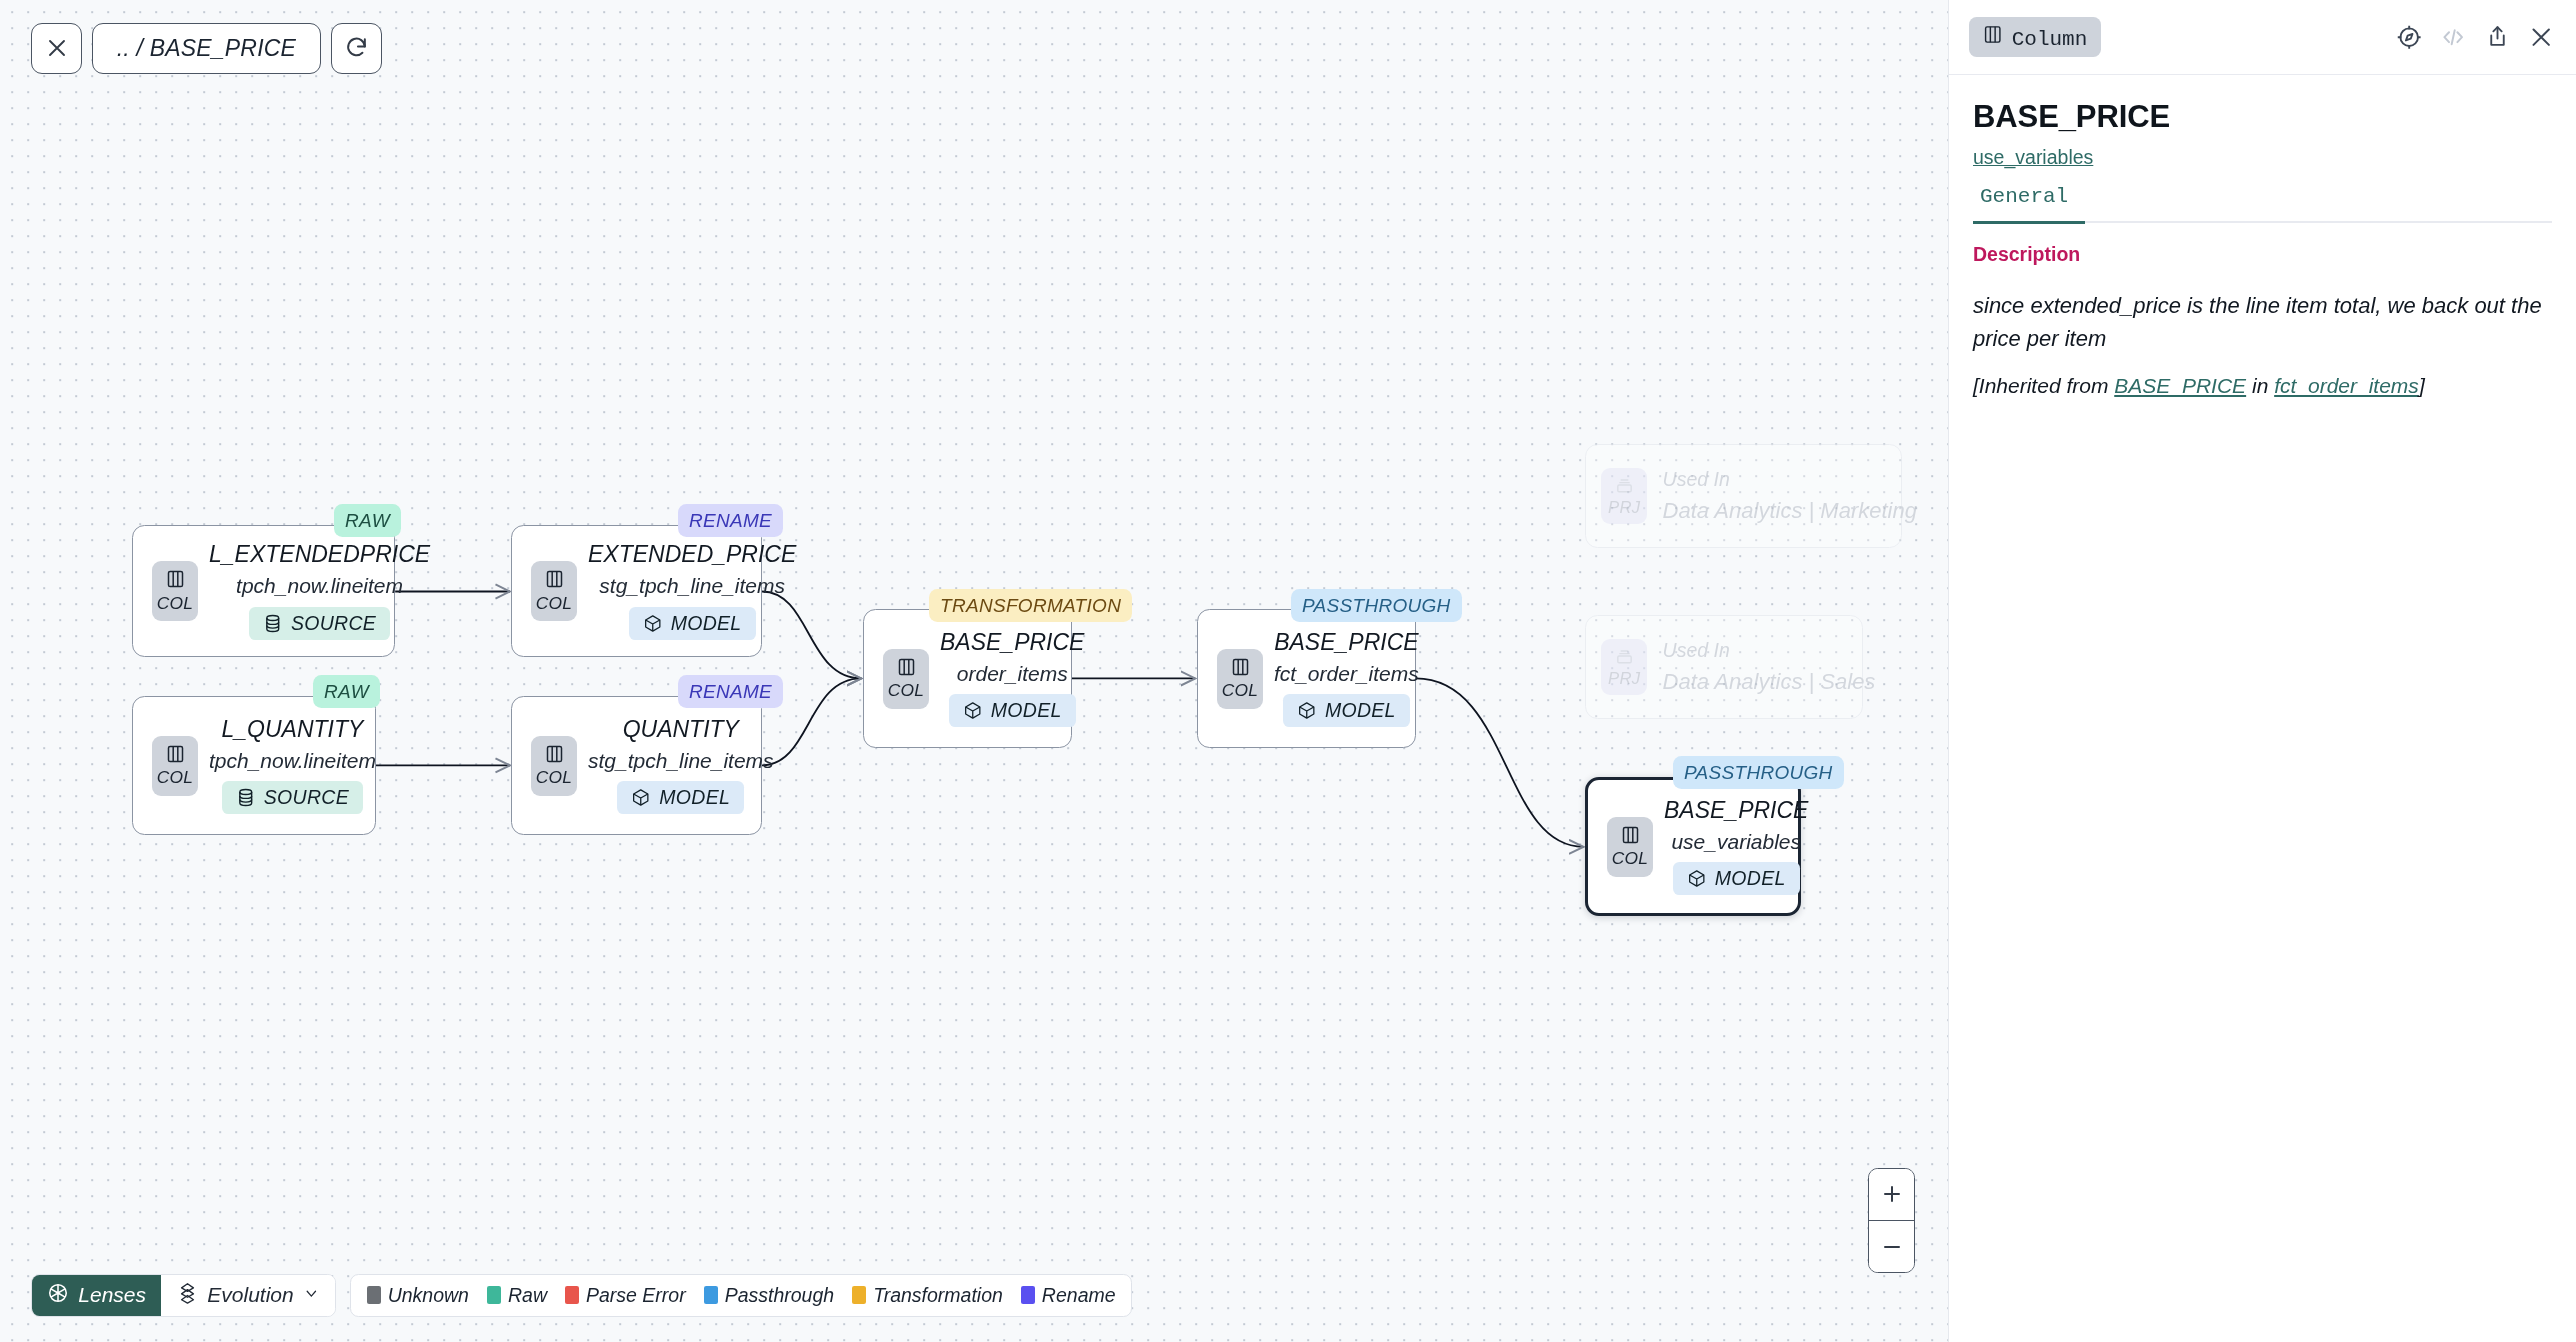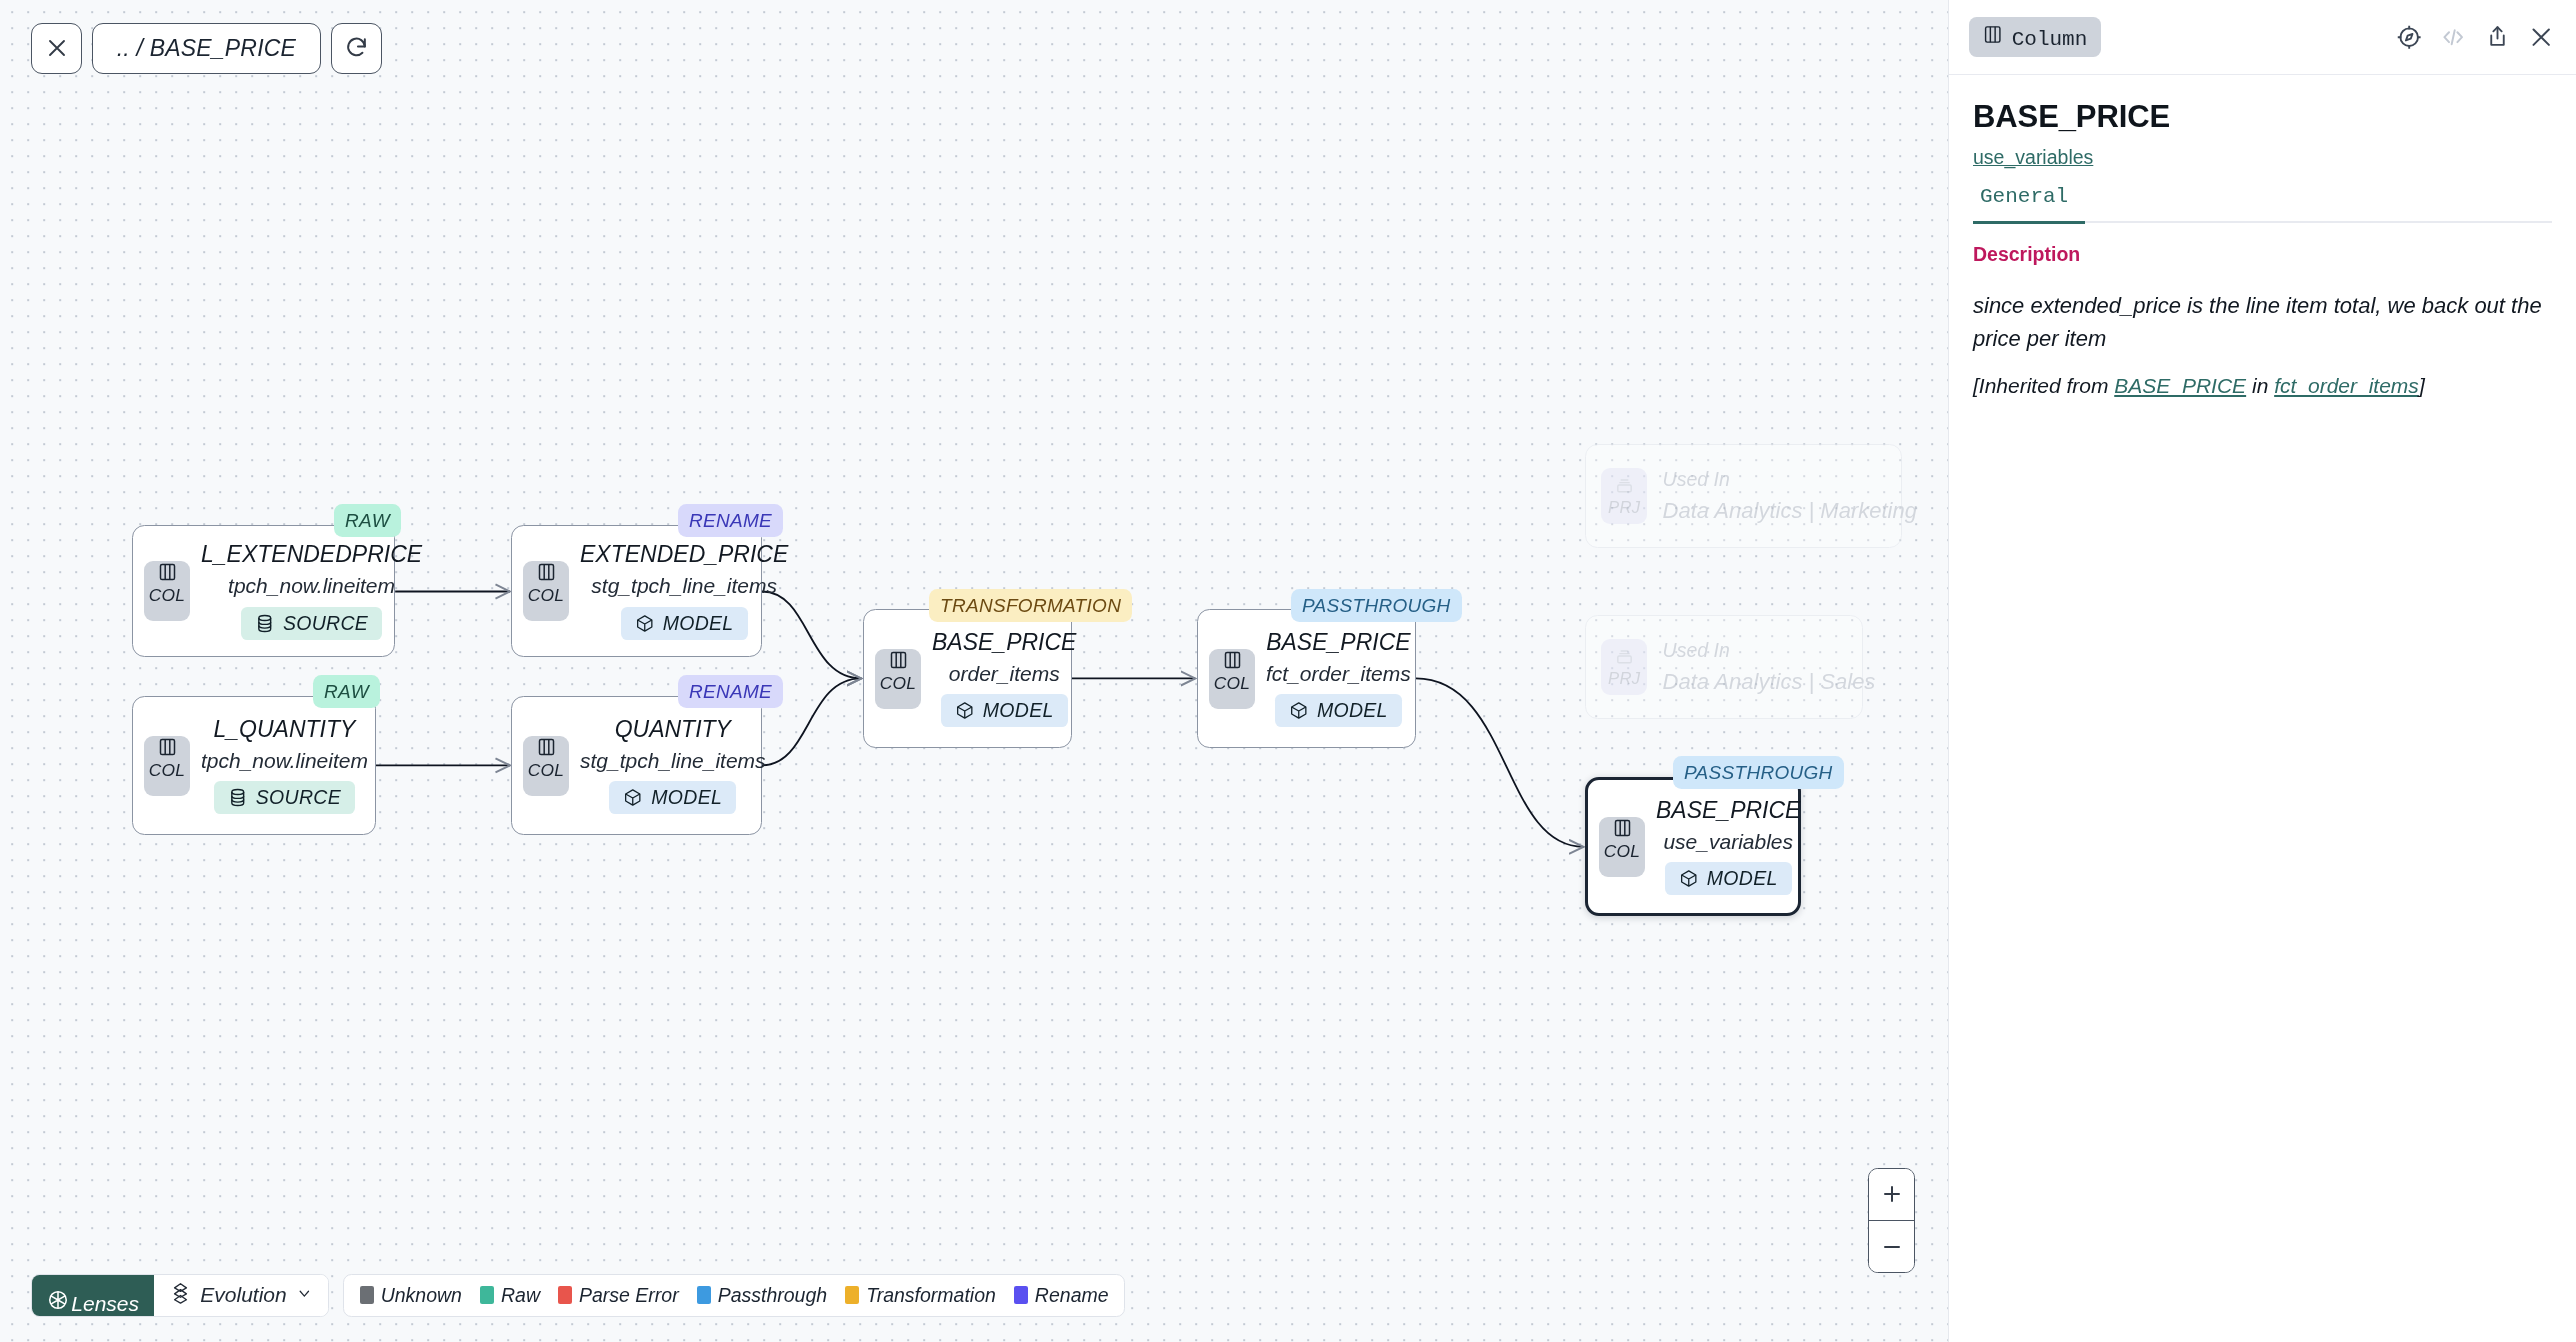--- a/index.html
+++ b/index.html
@@ -35,22 +35,22 @@
 
   
   .node {
     position: absolute; background: #ffffff; border: 1.5px solid #8b94a3;
     border-radius: 12.5px; z-index: 20;
   }
   .node.selected { border: 3.5px solid #1b2533; border-radius: 14px; box-shadow: 0 1.4px 7px rgba(20,30,45,.18); }
   .node-inner { position: relative; width: 100%; height: 100%; display: flex; align-items: center; padding: 0 11px; }
   .col-chip {
     width: 46px; height: 60px; background: #ced3db; border-radius: 9px;
-    display: flex; flex-direction: column; align-items: center; 
-    gap: 2.1px; flex: 0 0 auto;
+    display: flex; flex-direction: column; align-items: center; justify-content: center;
+    gap: 2.1px; flex: 0 0 auto; margin-left: 8px;
   }
   .col-chip .lbl { font-size: 17.4px; color: #1b2430; letter-spacing: 0.3px; font-family: "Liberation Sans", sans-serif; }
   .node-text { margin-left: 11px; display: flex; flex-direction: column; align-items: center; flex: 1 1 auto; }
   .node-title { font-size: 23px; color: #121922; white-space: nowrap; line-height: 1.12; }
   .node-sub { font-size: 21px; color: #232b36; white-space: nowrap; margin-top: 6.3px; line-height: 1.12; }
   .kind-badge {
     margin-top: 9px; display: inline-flex; align-items: center; gap: 8.4px;
     padding: 4.9px 14px; border-radius: 6.3px; font-size: 19.5px; letter-spacing: 0.3px; white-space: nowrap;
   }
   .kind-SOURCE { background: #d6efe8; color: #112028; }
@@ -80,21 +80,21 @@
   .prj-chip .lbl { font-size: 16.7px; color: #b4b8c4; letter-spacing: 0.3px; }
   .ghost-txt { display: flex; flex-direction: column; gap: 6.3px; }
   .ghost-l1 { font-size: 19.5px; color: #b6bcc6; }
   .ghost-l2 { font-size: 22px; color: #b6bcc6; white-space: nowrap; }
 
   svg.edges { position: absolute; inset: 0; width: 1948px; height: 1343px; z-index: 15; pointer-events: none; }
 
   
   .bottom-bar { position: absolute; left: 31px; bottom: 26.4px; display: flex; align-items: center; gap: 14px; z-index: 40; }
   .lenses-group { display: flex; border-radius: 8.4px; overflow: hidden; border: 1.4px solid #dfe3ea; background:#fff; height: 43px; }
-  .lenses-btn { background: #2e5d55; color: #fff; display: flex; align-items: flex-end; gap: 2px; padding: 0 15.3px; font-size: 21px; cursor: pointer; }
+  .lenses-btn { background: #2e5d55; color: #fff; display: flex; align-items: center; gap: 9px; padding: 0 15.3px; font-size: 21px; cursor: pointer; }
   .evolution-btn { background: #fff; color: #232b36; display: flex; align-items: center; gap: 9.7px; padding: 0 15.3px; font-size: 21px; cursor: pointer; }
   .legend {
     display: flex; align-items: center; gap: 18px; height: 43px; padding: 0 15.3px;
     background: #fff; border: 1.4px solid #dfe3ea; border-radius: 8.4px;
   }
   .legend-item { display: flex; align-items: center; gap: 7px; font-size: 19.5px; color: #1b2430; white-space: nowrap; }
   .sw { width: 14px; height: 18px; border-radius: 2.1px; flex: 0 0 auto; }
 
   
   .zoomctl {

